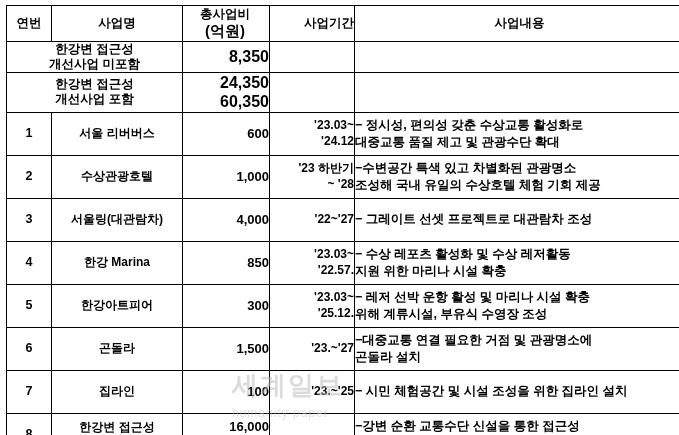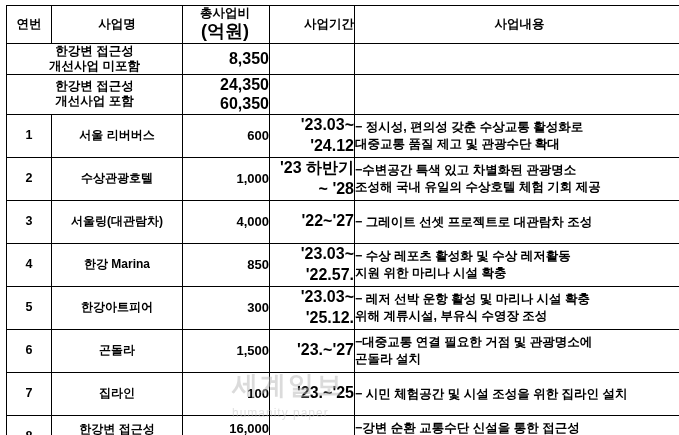--- a/index.html
+++ b/index.html
@@ -43,33 +43,33 @@
   .c-period  { width: 84px;  text-align: right; }
   .c-content { width: 325px; text-align: left; padding-left: 7px; }
 
   thead th {
     text-align: center;
     font-size: 13px;
     padding: 4px 2px;
   }
   thead th .sub {
     display: block;
-    font-size: 18px;
+    font-size: 15px;
   }
 
   .hdr-row { height: 36px; }
 
   .sum-row td { height: 26px; }
   .sum-row .c-name { font-size: 12.5px; line-height: 1.18; }
   .sum-row .c-cost { font-size: 16px; }
 
   .body-row td { height: 42px; }
   .body-row .c-name { font-size: 12px; }
   .body-row .c-cost { font-size: 13px; }
-  .body-row .c-period { font-size: 16px; line-height: 1.3; }
+  .body-row .c-period { font-size: 12px; line-height: 1.3; }
   .body-row .c-content { font-size: 12.5px; line-height: 1.3; }
 
   .two-line { display: block; }
 
   .watermark {
     position: absolute;
     left: 232px;
     top: 372px;
     width: 210px;
     text-align: left;

